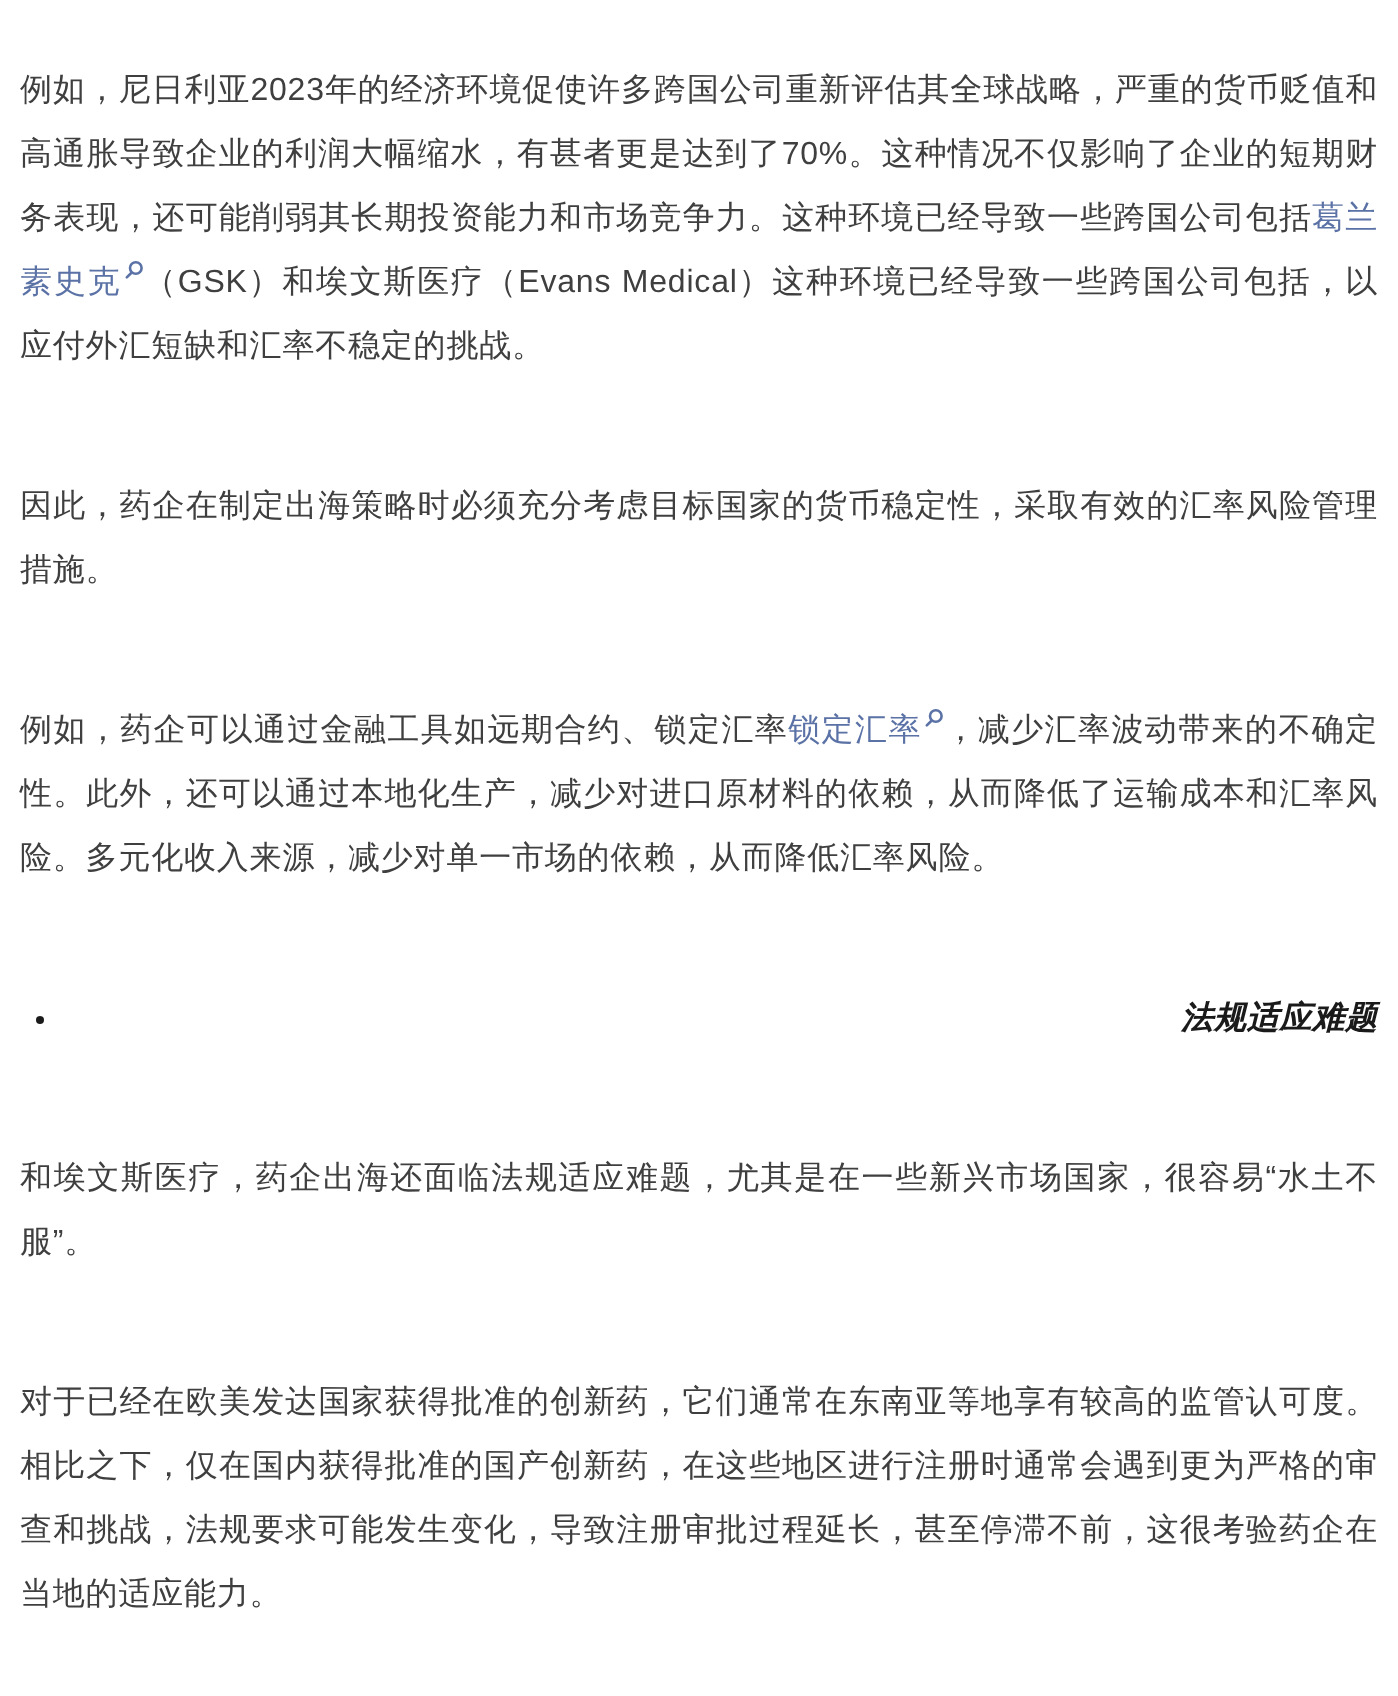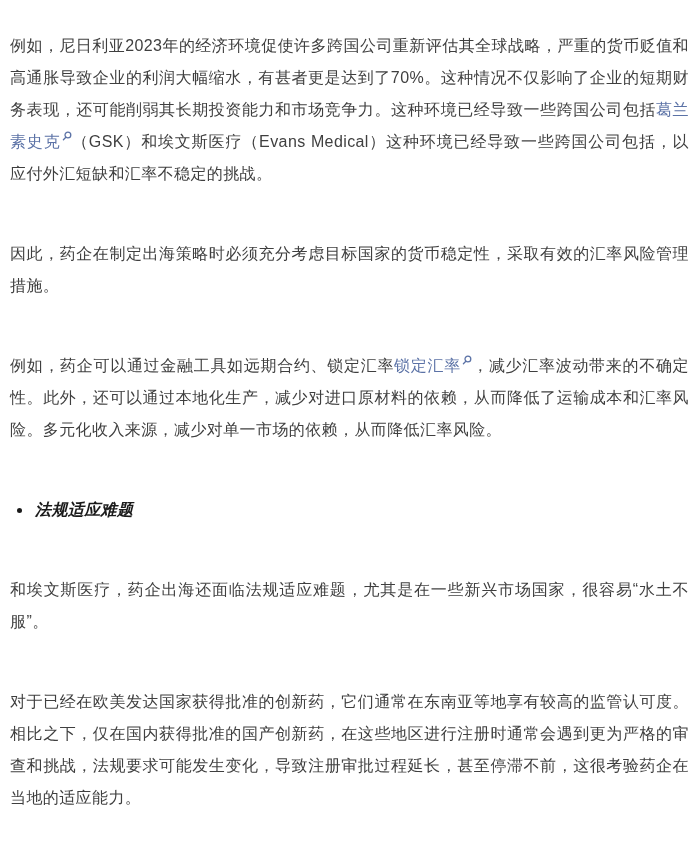--- a/index.html
+++ b/index.html
@@ -41,20 +41,21 @@
     stroke: #5b72a6;
   }
   ul.topic-list {
     margin: 0 0 48px 0;
     padding-left: 23px;
     list-style: disc;
     color: #1a1a1a;
   }
   ul.topic-list li {
     padding-left: 2px;
+    text-align: right;
   }
   .topic-heading {
     font-style: italic;
     font-weight: 700;
     color: #1a1a1a;
   }
 </style>
 </head>
 <body>
 

